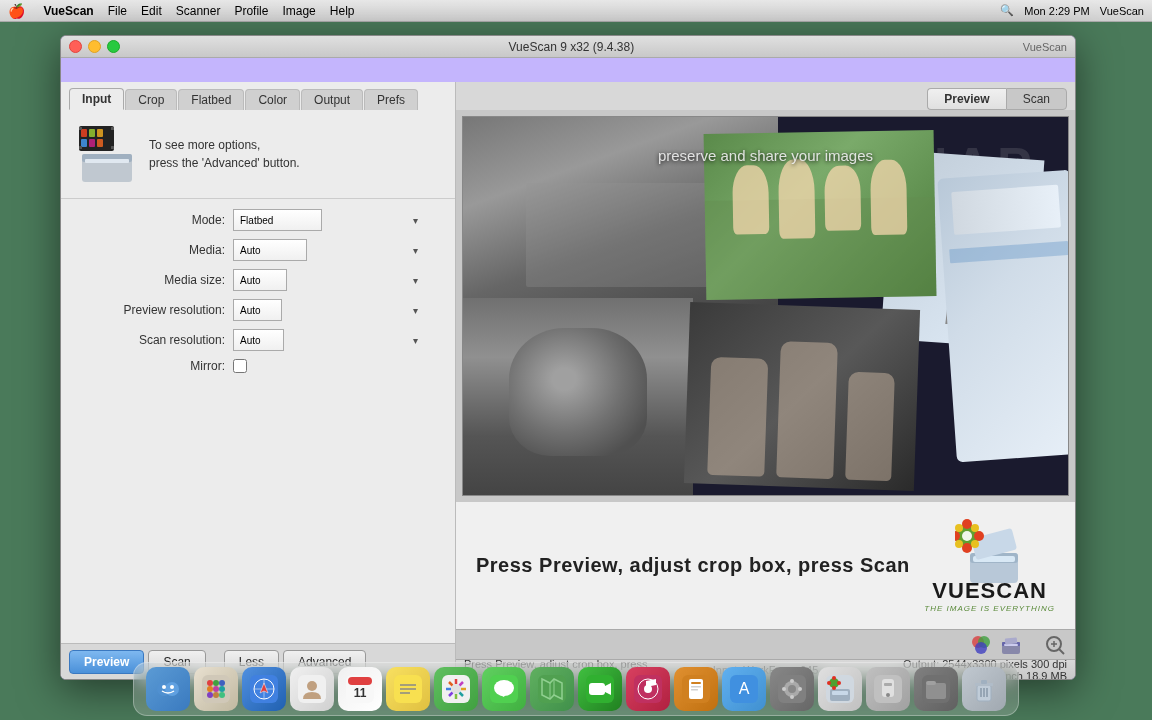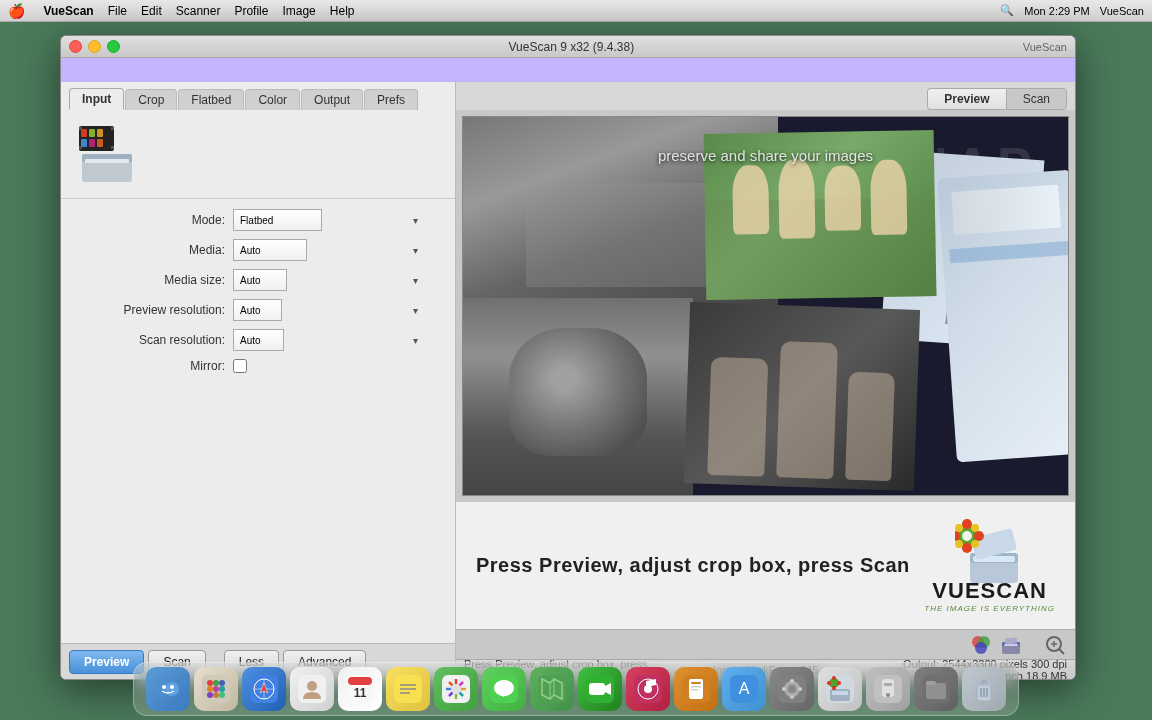--- a/index.html
+++ b/index.html
@@ -448,20 +448,24 @@
             <rect x="4" y="15" width="6" height="8" rx="1" fill="#4090e0" opacity="0.9"></rect>
             <rect x="12" y="15" width="6" height="8" rx="1" fill="#c02080" opacity="0.9"></rect>
             <rect x="20" y="15" width="6" height="8" rx="1" fill="#e06020" opacity="0.9"></rect>
 
             <rect x="2" y="3" width="3" height="3" rx="0.5" fill="#555"></rect>
             <rect x="34" y="3" width="3" height="3" rx="0.5" fill="#555"></rect>
             <rect x="2" y="22" width="3" height="3" rx="0.5" fill="#555"></rect>
             <rect x="34" y="22" width="3" height="3" rx="0.5" fill="#555"></rect>
           </svg>
         </div>
+        <div class="help-text">
+          <span>To see more options,</span><br>
+          <span>press the 'Advanced' button.</span>
+        </div>
       </div>
 
       <div class="form-section">
         <div class="form-row">
           <div class="form-label">Mode:</div>
           <div class="select-wrapper">
             <select class="form-select">
               <option>Flatbed</option>
               <option>Film</option>
               <option>Transparency</option>

